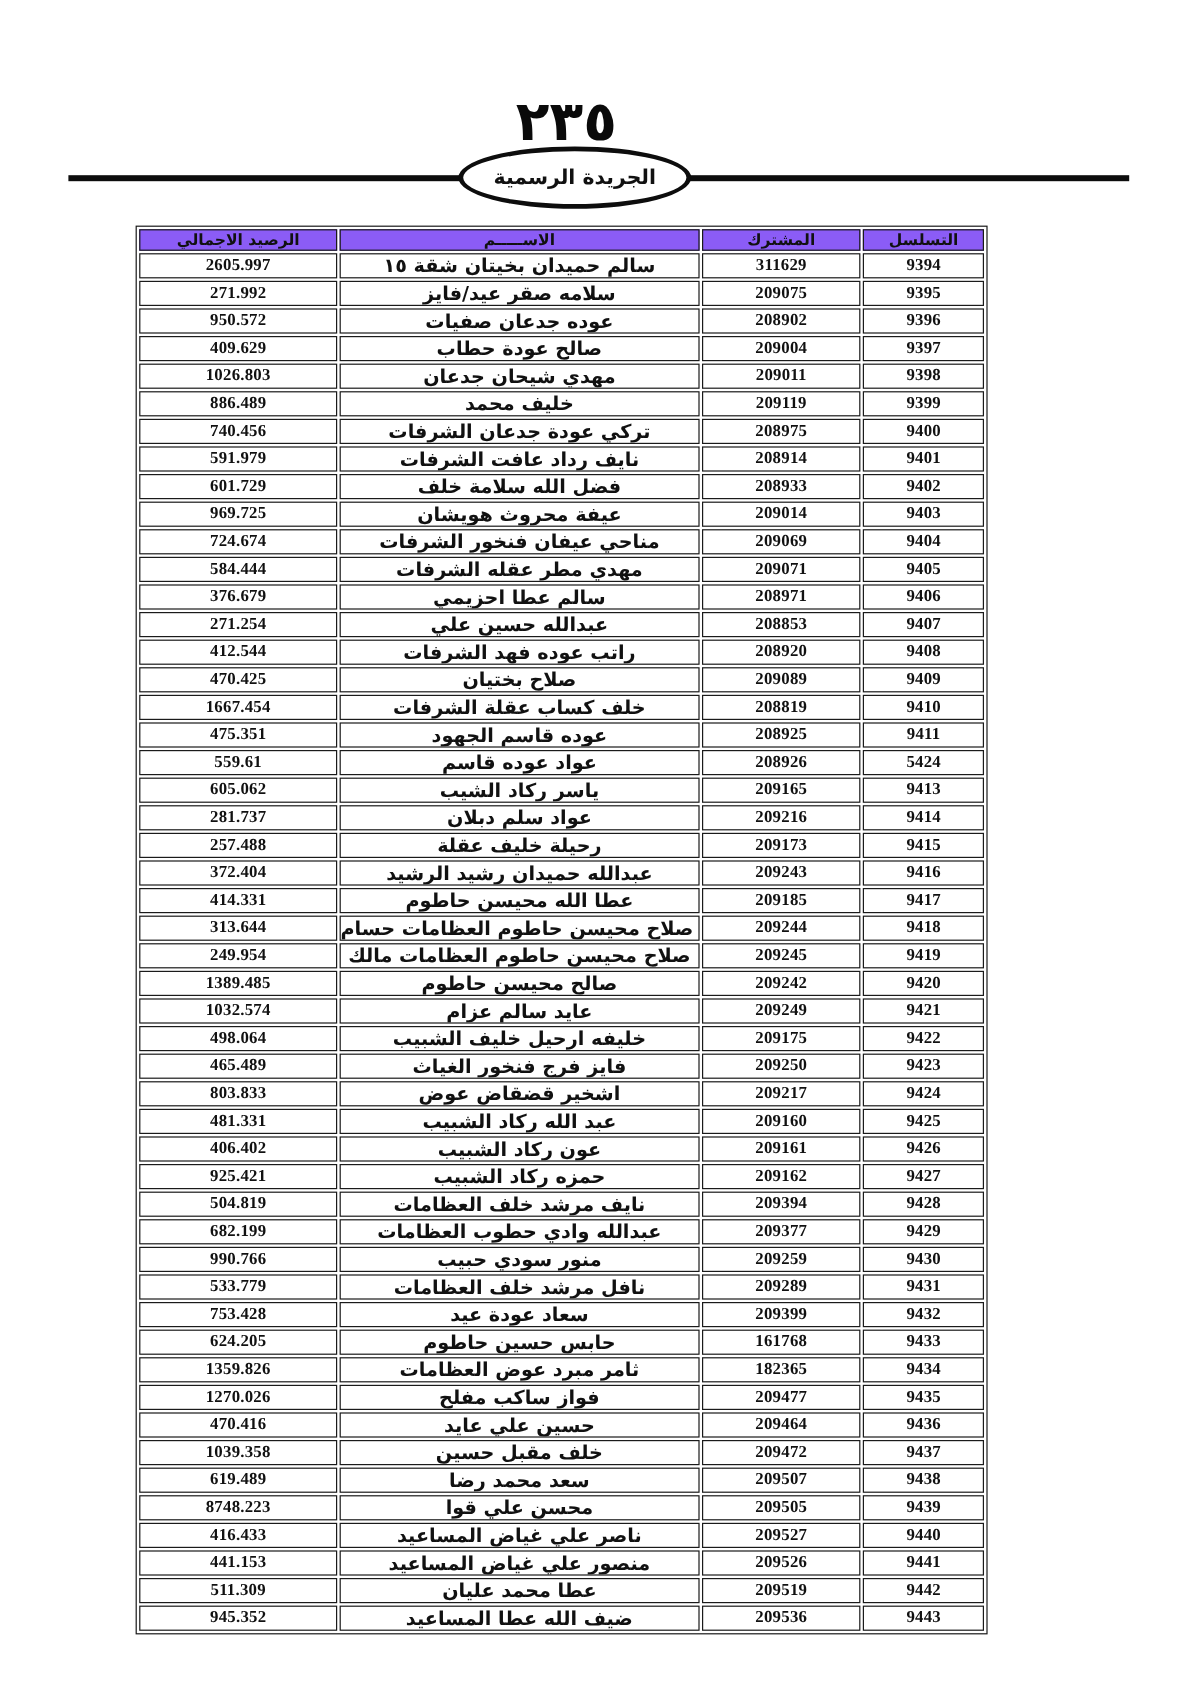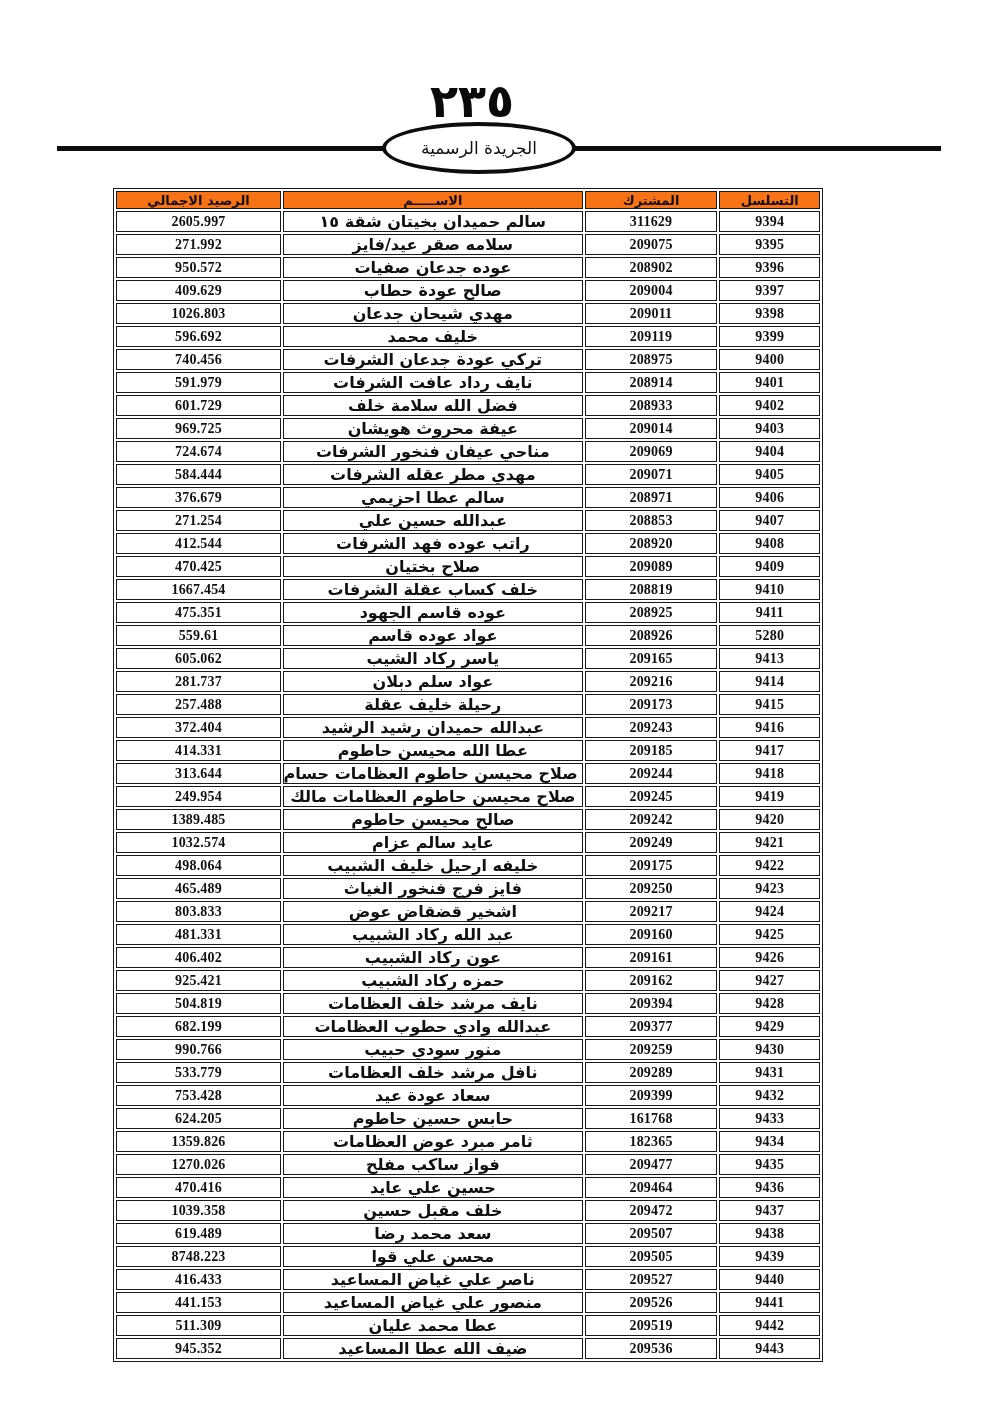--- a/index.html
+++ b/index.html
@@ -13,32 +13,32 @@
   }
   .rule{
     position:absolute;top:146px;left:57px;width:884px;height:5px;background:#0d0d0d;
   }
   .title-badge{
     position:absolute;top:122px;left:382px;width:194px;height:52px;
     border:4px solid #0d0d0d;border-radius:50%;background:#ffffff;
     display:flex;align-items:center;justify-content:center;
     box-sizing:border-box;z-index:2;
   }
-  .title-badge span{font-size:17px;font-weight:normal;text-align:right;}
+  .title-badge span{font-size:17px;font-weight:bold;text-align:right;}
   table.records{
     position:absolute;top:188px;left:113px;width:710px;
     border-collapse:separate;border-spacing:2px;
     border:1px solid #1a1a1a;background:#ffffff;table-layout:fixed;
   }
   th,td{
     border:1px solid #1a1a1a;height:18px;padding:0 4px;
     text-align:center;vertical-align:middle;font-weight:bold;
     overflow:hidden;white-space:nowrap;box-sizing:border-box;
   }
-  th{font-size:13px;background:#f97316;}
+  th{font-size:13px;background:#8b5cf6;}
   td.num{font-family:"Liberation Serif",serif;font-size:14px;letter-spacing:0.2px;}
   td.ar{font-size:16px;}
 </style>
 </head>
 <body>
 
 <div class="page-number">٢٣٥</div>
 <div class="rule"></div>
 <div class="title-badge">
   <span>الجريدة الرسمية</span>
@@ -87,21 +87,21 @@
       <tr>
         <td class="num">9398</td>
         <td class="num">209011</td>
         <td class="ar">مهدي شيحان جدعان</td>
         <td class="num">1026.803</td>
       </tr>
       <tr>
         <td class="num">9399</td>
         <td class="num">209119</td>
         <td class="ar">خليف محمد</td>
-        <td class="num">596.692</td>
+        <td class="num">886.489</td>
       </tr>
       <tr>
         <td class="num">9400</td>
         <td class="num">208975</td>
         <td class="ar">تركي عودة جدعان الشرفات</td>
         <td class="num">740.456</td>
       </tr>
       <tr>
         <td class="num">9401</td>
         <td class="num">208914</td>
@@ -162,21 +162,21 @@
         <td class="ar">خلف كساب عقلة الشرفات</td>
         <td class="num">1667.454</td>
       </tr>
       <tr>
         <td class="num">9411</td>
         <td class="num">208925</td>
         <td class="ar">عوده قاسم الجهود</td>
         <td class="num">475.351</td>
       </tr>
       <tr>
-        <td class="num">5280</td>
+        <td class="num">5424</td>
         <td class="num">208926</td>
         <td class="ar">عواد عوده قاسم</td>
         <td class="num">559.61</td>
       </tr>
       <tr>
         <td class="num">9413</td>
         <td class="num">209165</td>
         <td class="ar">ياسر ركاد الشيب</td>
         <td class="num">605.062</td>
       </tr>

